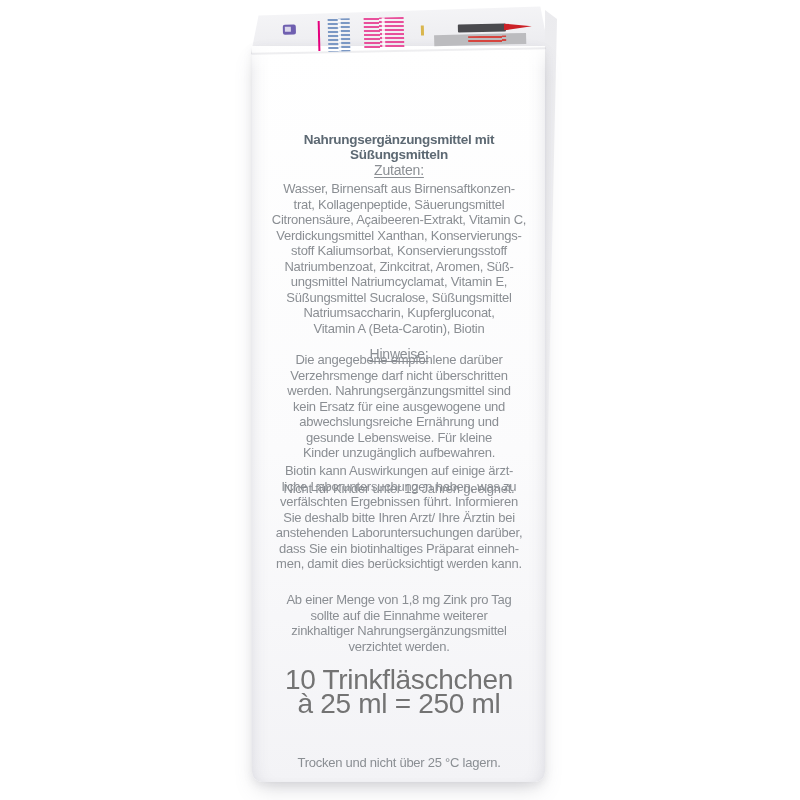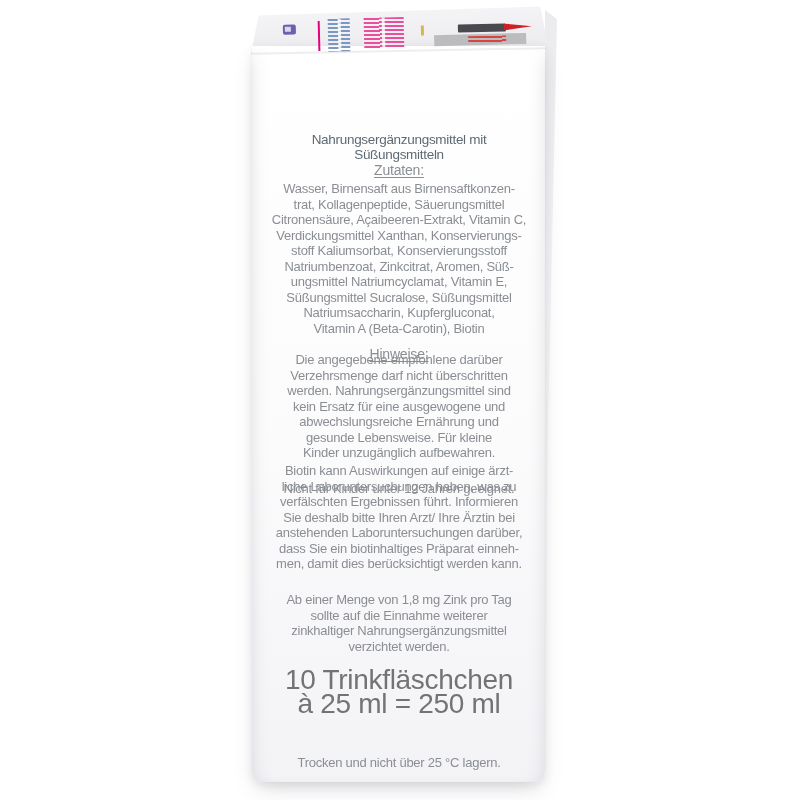--- a/index.html
+++ b/index.html
@@ -60,21 +60,21 @@
   .vial-tick{position:absolute;left:1px;top:4px;width:3px;height:10px;background:#d9b64e;}
   .vial-body{position:absolute;left:38px;top:4px;width:48px;height:8px;background:#4a4a4e;border-radius:1px;}
   .vial-tip{position:absolute;left:84px;top:4px;width:28px;height:7px;background:#cc2127;clip-path:polygon(0 0,100% 50%,0 100%);}
   .vial-text{position:absolute;left:48px;top:16px;width:38px;height:7px;
     background:repeating-linear-gradient(180deg,#d6453f 0 2px,rgba(255,255,255,0) 2px 4px);}
 
   
   .txt{position:absolute;left:250px;width:298px;text-align:center;color:#8a8e93;}
   .lines{white-space:pre-line;}
   .title{top:76px;font-size:14.5px;font-weight:bold;line-height:19px;letter-spacing:-0.4px;color:#5d6973;}
-  .subtitle{top:132px;font-size:13.5px;font-weight:normal;line-height:15px;letter-spacing:-0.3px;color:#5d6973;}
+  .subtitle{top:132px;font-size:13.5px;font-weight:bold;line-height:15px;letter-spacing:-0.3px;color:#5d6973;}
   .sec-heading{font-size:14px;line-height:15px;letter-spacing:-0.2px;text-decoration:underline;text-underline-offset:2px;}
   .h-zutaten{top:163px;}
   .h-hinweise{top:347px;text-decoration:underline;}
   .body-txt{font-size:13px;line-height:15.5px;letter-spacing:-0.25px;}
   .ingredients{top:181px;}
   .note-p1{top:352px;}
   .note-p2{top:481px;}
   .note-p3{top:463px;}
   .note-p4{top:592px;}
   .pack-size{top:668px;font-size:28px;line-height:24px;letter-spacing:-0.3px;color:#737373;}

